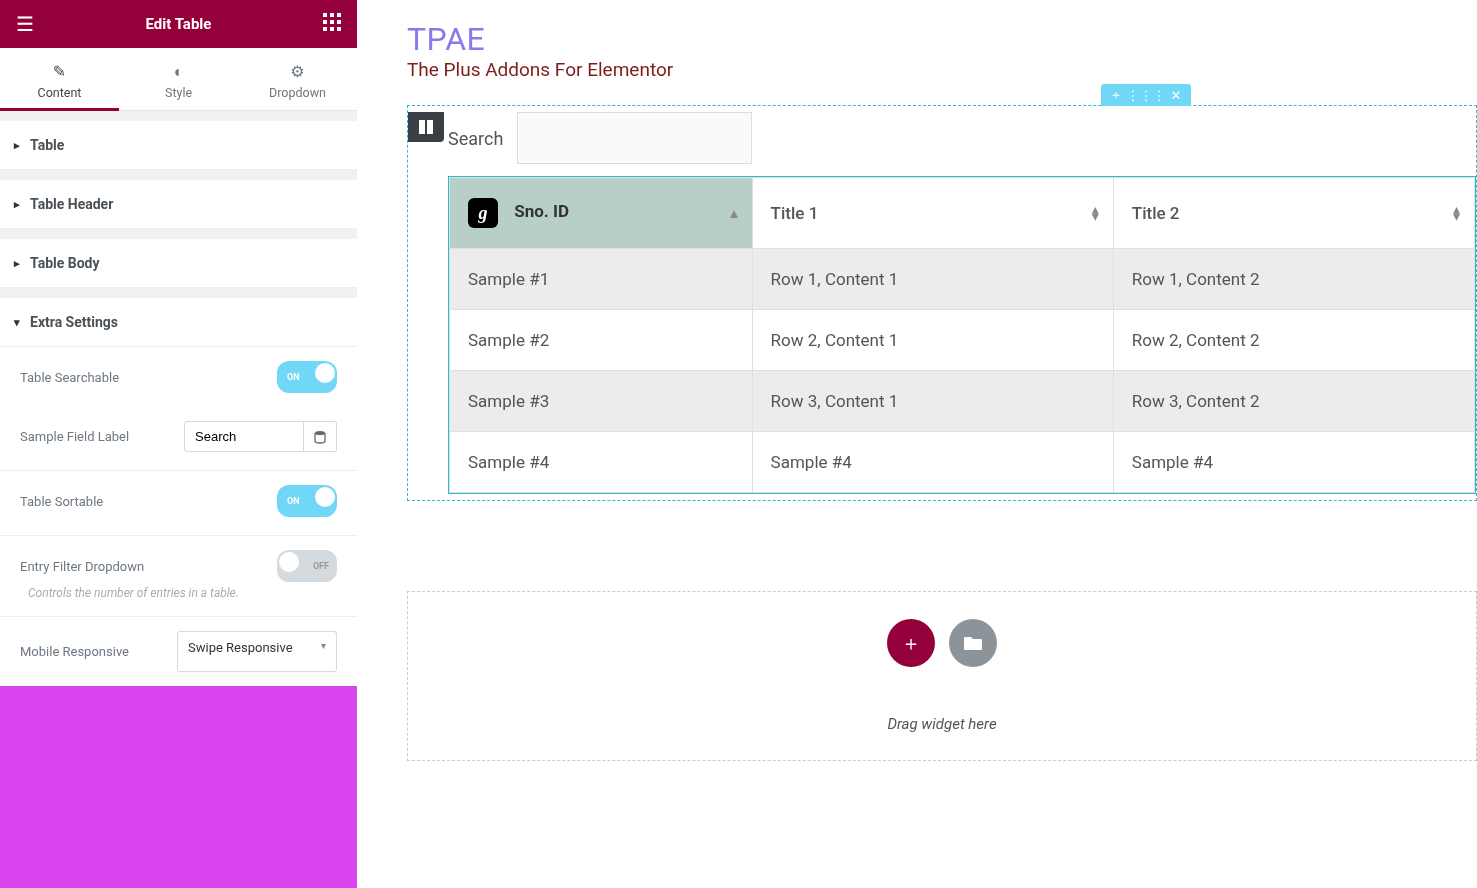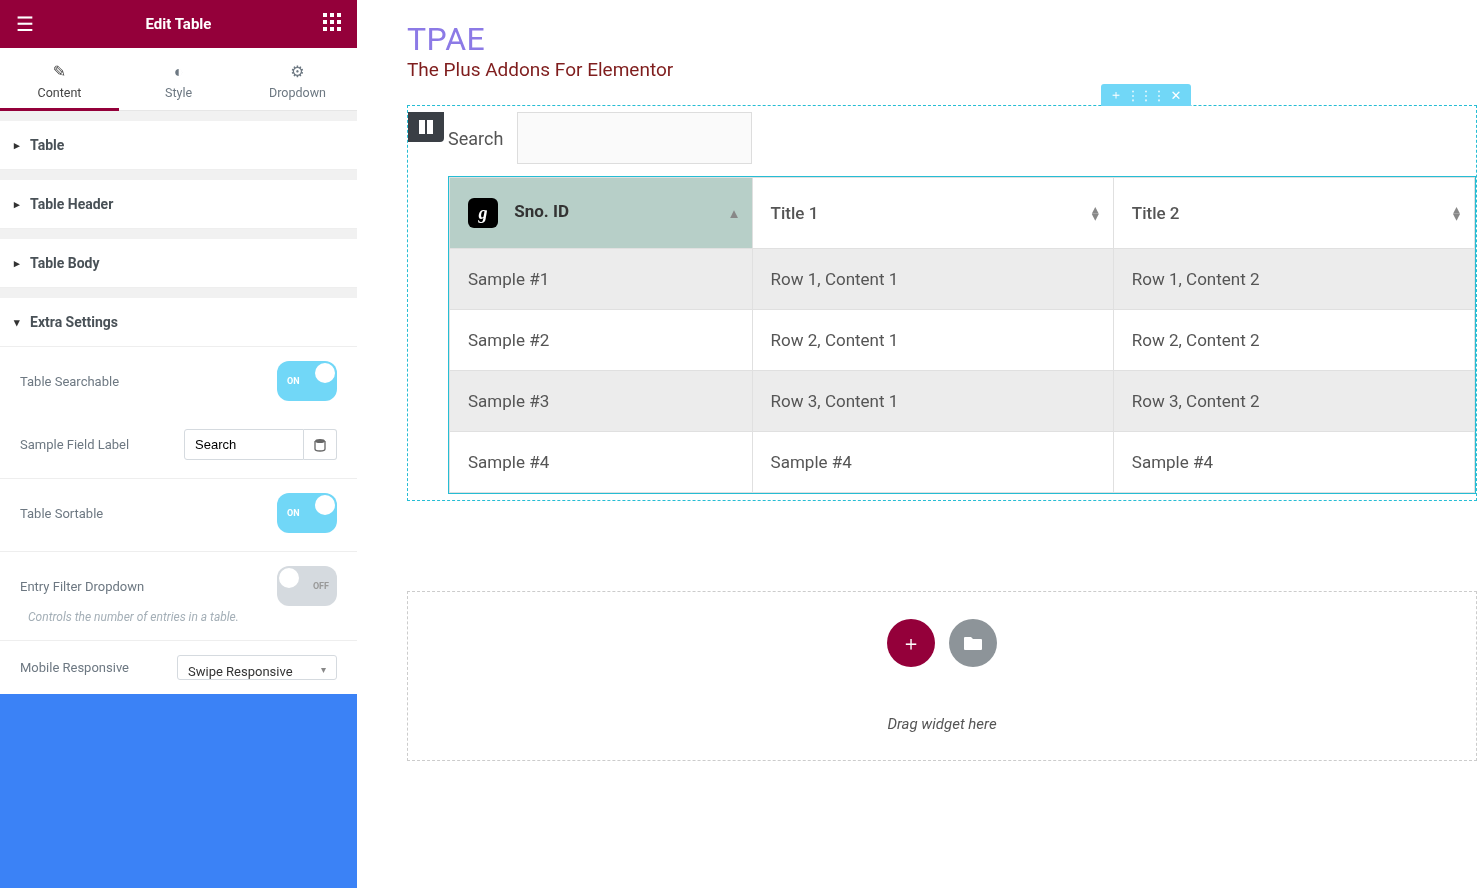--- a/index.html
+++ b/index.html
@@ -10,45 +10,45 @@
   .sidebar-header { background: #94003a; color: #fff; height: 48px; display: flex; align-items: center; justify-content: space-between; padding: 0 16px; }
   .sidebar-header .menu-btn, .sidebar-header .grid-btn { cursor: pointer; font-size: 20px; color: #fff; }
   .sidebar-title { font-size: 15px; font-weight: 700; }
 
   .tabs-row { display: flex; border-bottom: 1px solid #e6e6e6; background: #fff; }
   .tab { flex: 1; text-align: center; padding: 14px 0 10px; cursor: pointer; color: #6d7882; font-size: 12.5px; position: relative; }
   .tab.active { color: #444; }
   .tab.active::after { content: ""; position: absolute; bottom: -1px; left: 0; right: 0; height: 3px; background: #94003a; }
   .tab .tab-icon { display: block; margin: 0 auto 4px; font-size: 16px; }
 
-  .panel-list { flex: 1; overflow-y: auto; background: #3b82f6; }
+  .panel-list { flex: 1; overflow-y: auto; background: #d946ef; }
   .panel-item { background: #fff; border-bottom: 1px solid #eee; padding: 16px 16px 16px 30px; display: flex; align-items: center; font-size: 14px; font-weight: 700; color: #495157; cursor: pointer; position: relative; }
   .panel-item::before { content: "▸"; position: absolute; left: 14px; font-size: 11px; color: #333; }
   .panel-item.open::before { content: "▾"; }
   .panel-gap { height: 10px; background: #f1f1f1; }
 
   .panel-body { background: #fff; }
   .ctrl-row { display: flex; align-items: center; justify-content: space-between; padding: 14px 20px; font-size: 13px; color: #6d7882; }
   .ctrl-row.bordered { border-bottom: 1px solid #eee; padding: 14px 20px 18px; }
   .help-text { font-size: 12px; font-style: italic; color: #a4afb7; padding: 0 28px 16px; }
 
-  .toggle { width: 60px; height: 40px; border-radius: 12px; background: #d5dadf; position: relative; cursor: pointer; display: flex; align-items: center; }
+  .toggle { width: 60px; height: 32px; border-radius: 12px; background: #d5dadf; position: relative; cursor: pointer; display: flex; align-items: center; }
   .toggle.on { background: #71d7f7; }
   .toggle .knob { width: 20px; height: 20px; border-radius: 50%; background: #fff; position: absolute; top: 2px; left: 2px; transition: left .1s; }
   .toggle.on .knob { left: 38px; }
   .toggle .lbl { font-size: 9px; color: #fff; font-weight: 700; position: absolute; }
   .toggle.on .lbl.on-lbl { left: 10px; display: block; }
   .toggle .lbl.on-lbl { display: none; }
   .toggle .lbl.off-lbl { right: 8px; color: #999; }
 
   .text-input-group { display: flex; align-items: stretch; }
   .text-input { border: 1px solid #d5dadf; padding: 7px 10px; font-size: 13px; width: 120px; border-radius: 3px 0 0 3px; outline: none; }
   .text-input-addon { border: 1px solid #d5dadf; border-left: none; background: #fff; padding: 7px 10px; border-radius: 0 3px 3px 0; display: flex; align-items: center; cursor: pointer; font-size: 12px; color: #666; }
 
-  .select { border: 1px solid #d5dadf; padding: 8px 30px 0 10px; font-size: 13px; border-radius: 3px; background: #fff; cursor: pointer; position: relative; min-width: 160px; color: #333; }
+  .select { border: 1px solid #d5dadf; padding: 8px 30px 16px 10px; font-size: 13px; border-radius: 3px; background: #fff; cursor: pointer; position: relative; min-width: 160px; color: #333; }
   .select::after { content: "▾"; position: absolute; right: 10px; color: #888; font-size: 10px; }
 
   .collapse-handle { position: absolute; right: -12px; top: 50%; transform: translateY(-50%); width: 12px; height: 48px; background: #e8e8e8; border-radius: 0 4px 4px 0; display: flex; align-items: center; justify-content: center; font-size: 10px; color: #888; cursor: pointer; }
 
   
   .main { flex: 1; background: #fff; padding: 20px 0 0 50px; display: flex; flex-direction: column; position: relative; }
   .logo-title { color: #8c7ae6; font-size: 32px; font-weight: 400; letter-spacing: 0.5px; }
   .logo-sub { color: #7f1d1d; font-size: 19px; }
 
   .widget-wrap { margin-top: 24px; border: 1px dashed #26bdd4; position: relative; padding: 6px 0 6px 40px; }

